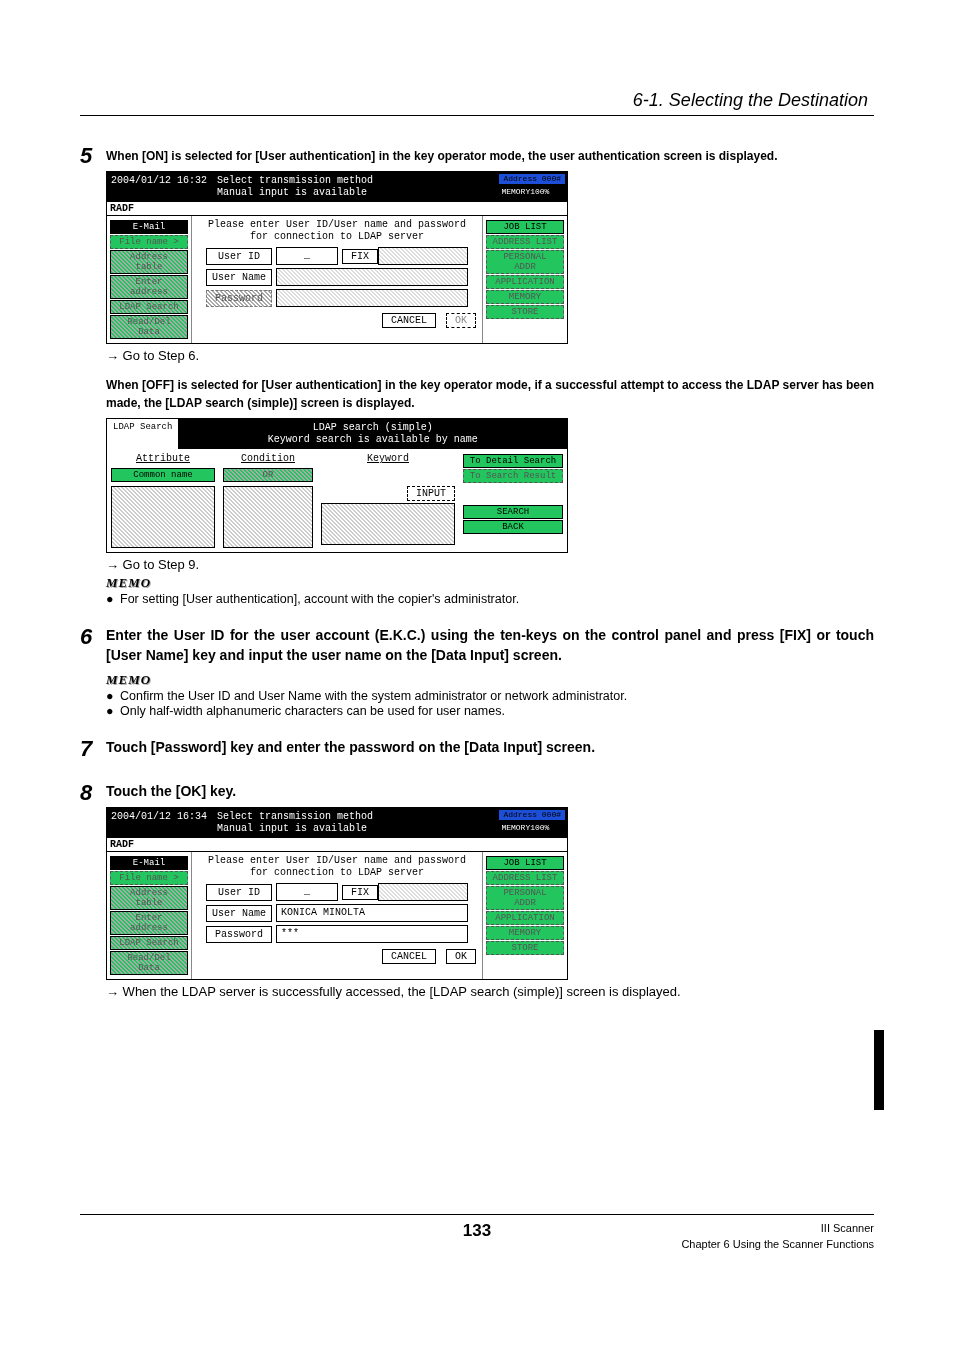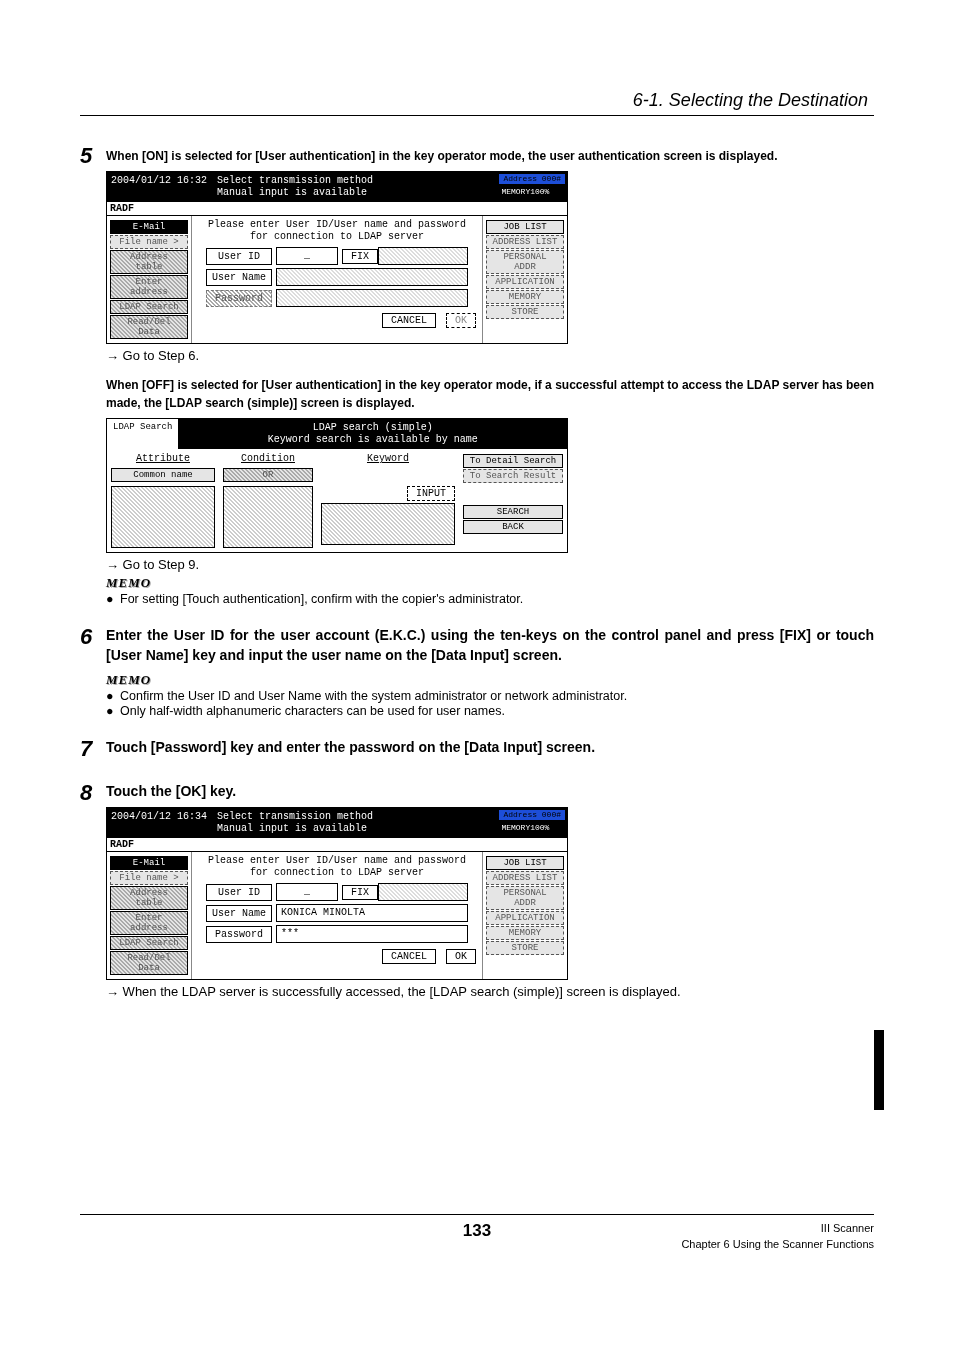--- a/index.html
+++ b/index.html
@@ -115,21 +115,21 @@
     flex-shrink: 0;
     padding: 3px;
     border-left: 1px solid #888;
   }
   .tab-btn {
     border: 1px solid #000;
     padding: 1px 3px;
     margin: 1px 0;
     font-size: 9px;
     text-align: center;
-    background: #e5e5e5;
+    background: #22c55e;
   }
   .tab-btn.dark {
     background: #000;
     color: #fff;
   }
   .tab-btn.hatched {
     background-image: linear-gradient(45deg,#aaa 25%,transparent 25%,transparent 50%,#aaa 50%,#aaa 75%,transparent 75%);
     background-size: 4px 4px;
     color:#555;
   }
@@ -365,21 +365,21 @@
             <div class="tab-btn">SEARCH</div>
             <div class="tab-btn">BACK</div>
           </div>
         </div>
       </div>
 
       <div class="goto" style="margin-bottom:0">→ Go to Step 9.</div>
       <div class="memo-label">MEMO</div>
       <div class="bullet">
           <span class="dot">●</span>
-          <span>For setting [Touch authentication], confirm with the copier's administrator.</span>
+          <span>For setting [User authentication], account with the copier's administrator.</span>
         </div>
     </div>
   </div>
 
   <div class="step" style="margin-top:18px">
     <div class="step-num">6</div>
     <div class="step-body">
       <div class="step-title" style="text-align:justify">Enter the User ID for the user account (E.K.C.) using the ten-keys on the control panel and press [FIX] or touch [User Name] key and input the user name on the [Data Input] screen.</div>
       <div class="memo-label">MEMO</div>
       <div class="bullet">

